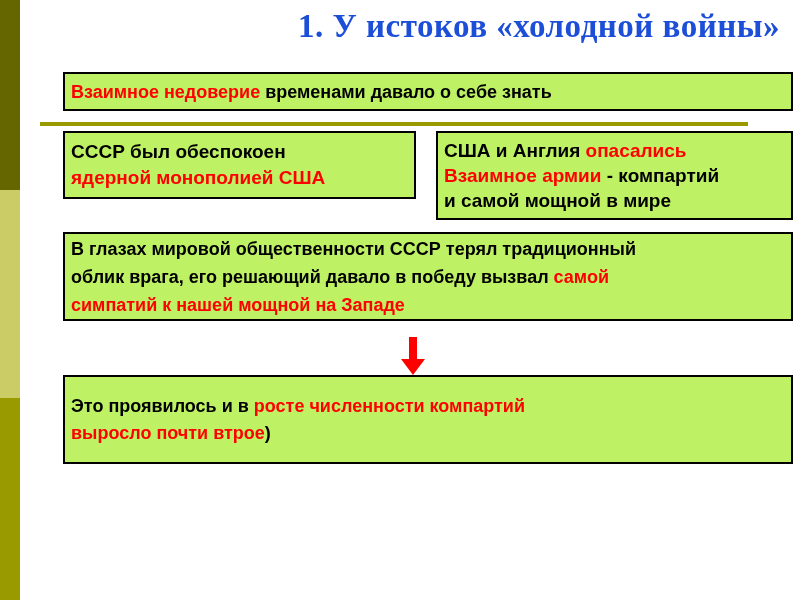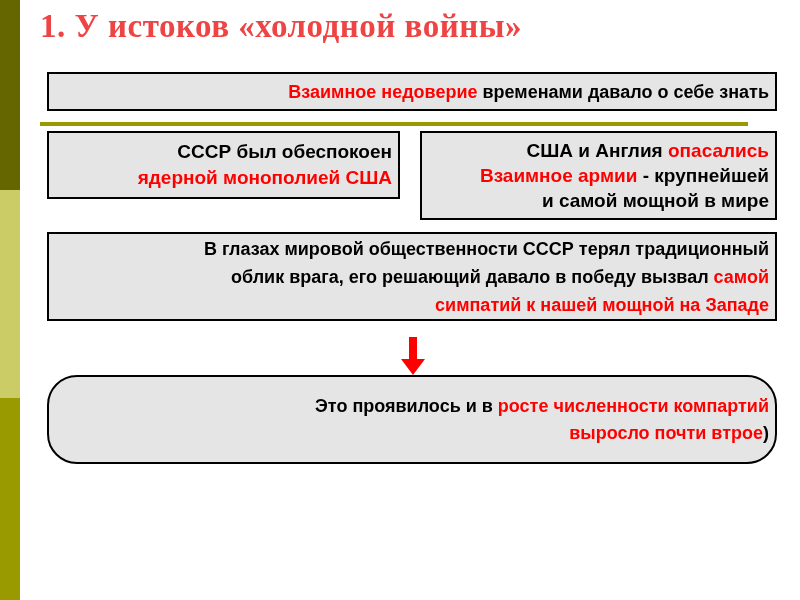--- a/index.html
+++ b/index.html
@@ -27,42 +27,43 @@
   #side-stripe .seg-1 { height: 190px; background: #666600; }
   #side-stripe .seg-2 { height: 208px; background: #cccc66; }
   #side-stripe .seg-3 { height: 202px; background: #999900; }
 
   
   #slide-title {
     position: absolute;
     left: 40px;
     top: 4px;
     width: 740px;
-    text-align: left;
+    text-align: right;
     font-family: "Liberation Serif", "DejaVu Serif", serif;
     font-weight: bold;
     font-size: 33px;
     line-height: 44px;
-    color: #ef4444;
+    color: #1d4ed8;
     letter-spacing: 0.5px;
     white-space: nowrap;
   }
 
   
   .box {
     position: absolute;
-    background: #e5e5e5;
+    background: #bef264;
     border: 2px solid #000000;
     box-sizing: border-box;
     display: flex;
     align-items: center;
     justify-content: center;
-    text-align: right;
+    text-align: left;
     font-weight: bold;
     color: #000000;
+    margin-left: 16px;
   }
   .box .txt { width: 100%; padding: 0 6px; box-sizing: border-box; }
   .red { color: #ff0000; }
 
   #box-distrust {
     left: 47px; top: 72px; width: 730px; height: 39px;
     font-size: 18px; line-height: 22px;
   }
   #box-ussr-nuclear {
     left: 47px; top: 131px; width: 353px; height: 68px;
@@ -71,21 +72,21 @@
   #box-usa-england {
     left: 420px; top: 131px; width: 357px; height: 89px;
     font-size: 19px; line-height: 25px;
   }
   #box-world-opinion {
     left: 47px; top: 232px; width: 730px; height: 89px;
     font-size: 18px; line-height: 28px;
   }
   #box-communists {
     left: 47px; top: 375px; width: 730px; height: 89px;
-    font-size: 18px; line-height: 27px; border-radius: 30px;
+    font-size: 18px; line-height: 27px;
   }
 
   
   #divider-line {
     position: absolute;
     left: 40px; top: 122px;
     width: 708px; height: 4px;
     background: #999900;
   }
 
@@ -125,21 +126,21 @@
     </div>
   </div>
 </div>
 
 <div class="box" id="box-usa-england">
   <div class="txt">
     <div>
       <span>США и Англия </span><span class="red">опасались</span>
     </div>
     <div>
-      <span class="red">Взаимное армии</span><span> - крупнейшей</span>
+      <span class="red">Взаимное армии</span><span> - компартий</span>
     </div>
     <div>
       <span>и самой мощной в мире</span>
     </div>
   </div>
 </div>
 
 <div class="box" id="box-world-opinion">
   <div class="txt">
     <div>

